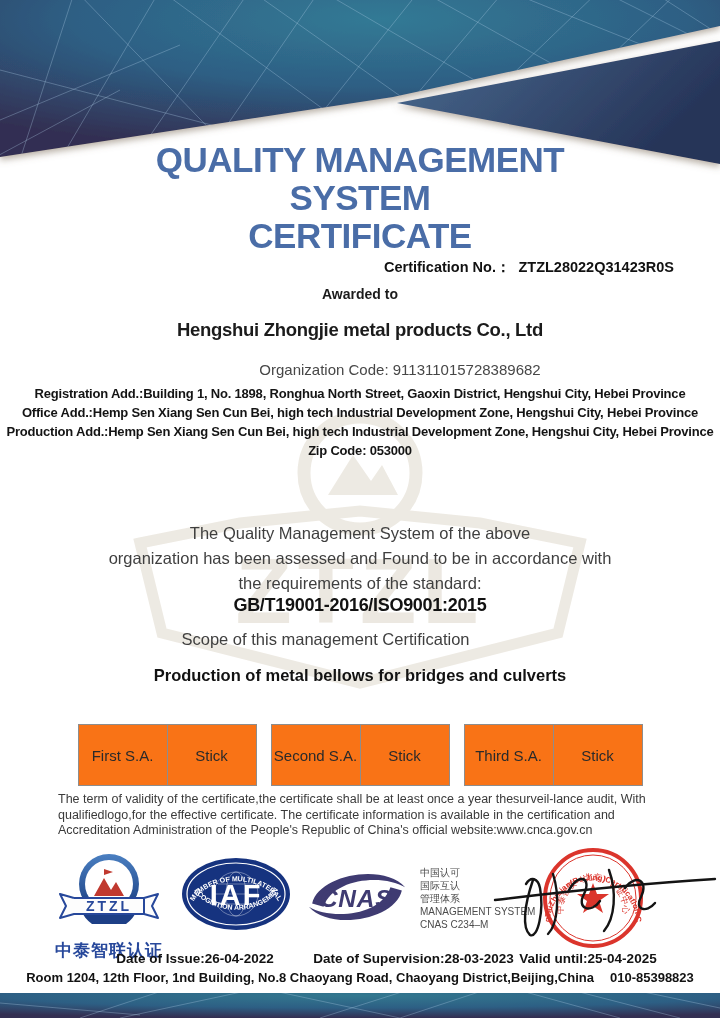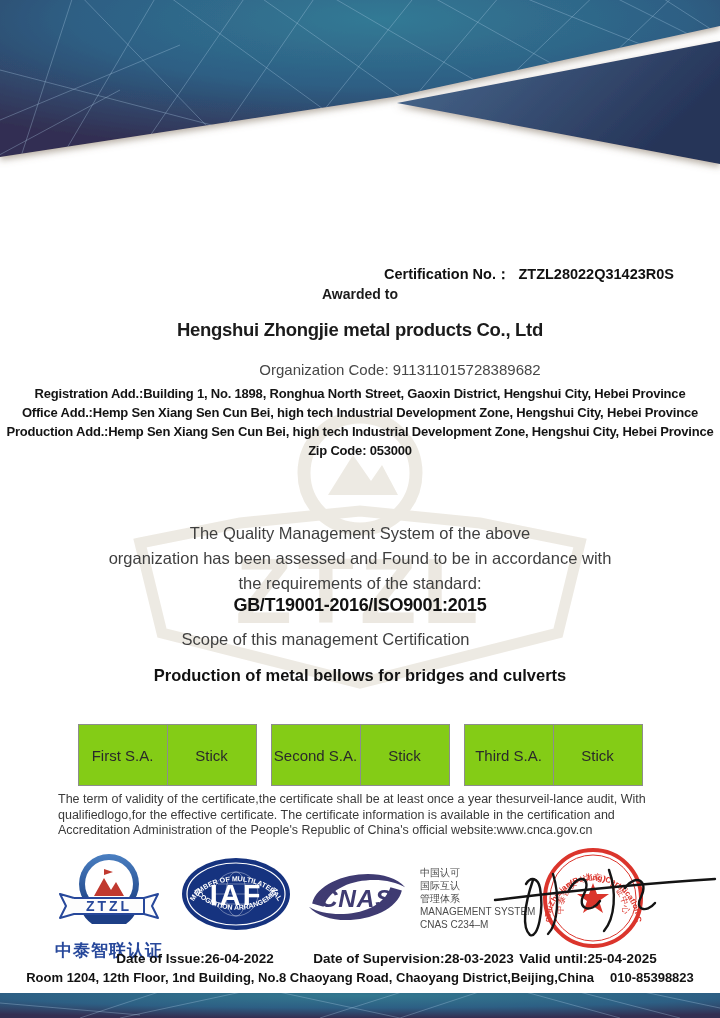--- a/index.html
+++ b/index.html
@@ -18,21 +18,21 @@
   
   .watermark{top:415px;left:110px;pointer-events:none;}
 
   
   .title{
     top:141px; left:0; width:720px; text-align:center;
     color:#4a6da7; font-weight:bold; font-size:35px;
     letter-spacing:-0.5px; line-height:38px;
   }
   .certno{
-    top:265px; right:46px; font-size:14.5px; font-weight:bold; color:#111;
+    top:258px; right:46px; font-size:14.5px; font-weight:bold; color:#111;
   }
   .certno .val{margin-left:8px;}
 
   .awarded{top:286px;left:0;width:720px;text-align:center;font-size:14px;font-weight:bold;}
   .company{top:319px;left:0;width:720px;text-align:center;font-size:18.5px;font-weight:bold;letter-spacing:-0.3px;}
   .orgcode{top:361px;left:0;width:720px;text-align:center;font-size:15px;color:#474747;padding-left:40px;}
 
   .addresses{
     top:384px; left:4px; width:712px; text-align:center;
     font-size:13px; font-weight:bold; line-height:19px; letter-spacing:-0.2px; color:#141414;
@@ -45,21 +45,21 @@
   .scope-label{top:630px;left:0;width:651px;text-align:center;font-size:16.5px;color:#3f3f3f;}
   .scope-value{top:666px;left:0;width:720px;text-align:center;font-size:16.5px;font-weight:bold;color:#121212;}
 
   
   .audit-row{
     top:724px; left:0; width:720px; display:flex; justify-content:center; gap:14px;
   }
   .audit-group{display:flex;border:1px solid #8d8d8d;}
   .audit-cell{
     width:88px;height:60px;display:flex;align-items:center;justify-content:center;
-    font-size:15px;color:#2a2a2a;background:#84cc16;
+    font-size:15px;color:#2a2a2a;background:#f97316;
   }
   .audit-cell + .audit-cell{border-left:1px solid #8d8d8d;}
 
   .terms{
     top:792px; left:58px; width:618px;
     font-size:12.5px; line-height:15.5px; color:#3a3a3a;
   }
 
   
   .ztzl-logo{top:852px;left:50px;}
@@ -115,20 +115,25 @@
 
   <svg class="abs watermark" width="500" height="300" viewBox="0 0 500 300" opacity="0.9">
     <g stroke="#ece8e0" fill="none">
       <circle cx="250" cy="58" r="56" stroke-width="13"></circle>
       <path d="M218,80 L243,40 L261,66 L272,50 L288,80 Z" fill="#ece8e0" stroke="none"></path>
       <path d="M30,128 L130,108 L250,96 L370,108 L470,128 L448,218 L250,268 L52,218 Z" stroke-width="11"></path>
     </g>
     <text x="250" y="208" text-anchor="middle" font-size="92" font-weight="bold" fill="#eae6de" letter-spacing="6" font-family="Liberation Sans, sans-serif">ZTZL</text>
   </svg>
 
+  <div class="abs title">
+    <div>QUALITY MANAGEMENT</div>
+    <div>SYSTEM</div>
+    <div>CERTIFICATE</div>
+  </div>
 
   <div class="abs certno">
     <span>Certification No.：</span><span class="val">ZTZL28022Q31423R0S</span>
   </div>
 
   <div class="abs awarded">Awarded to</div>
   <div class="abs company">Hengshui Zhongjie metal products Co., Ltd</div>
   <div class="abs orgcode">Organization Code: 911311015728389682</div>
 
   <div class="abs addresses">

